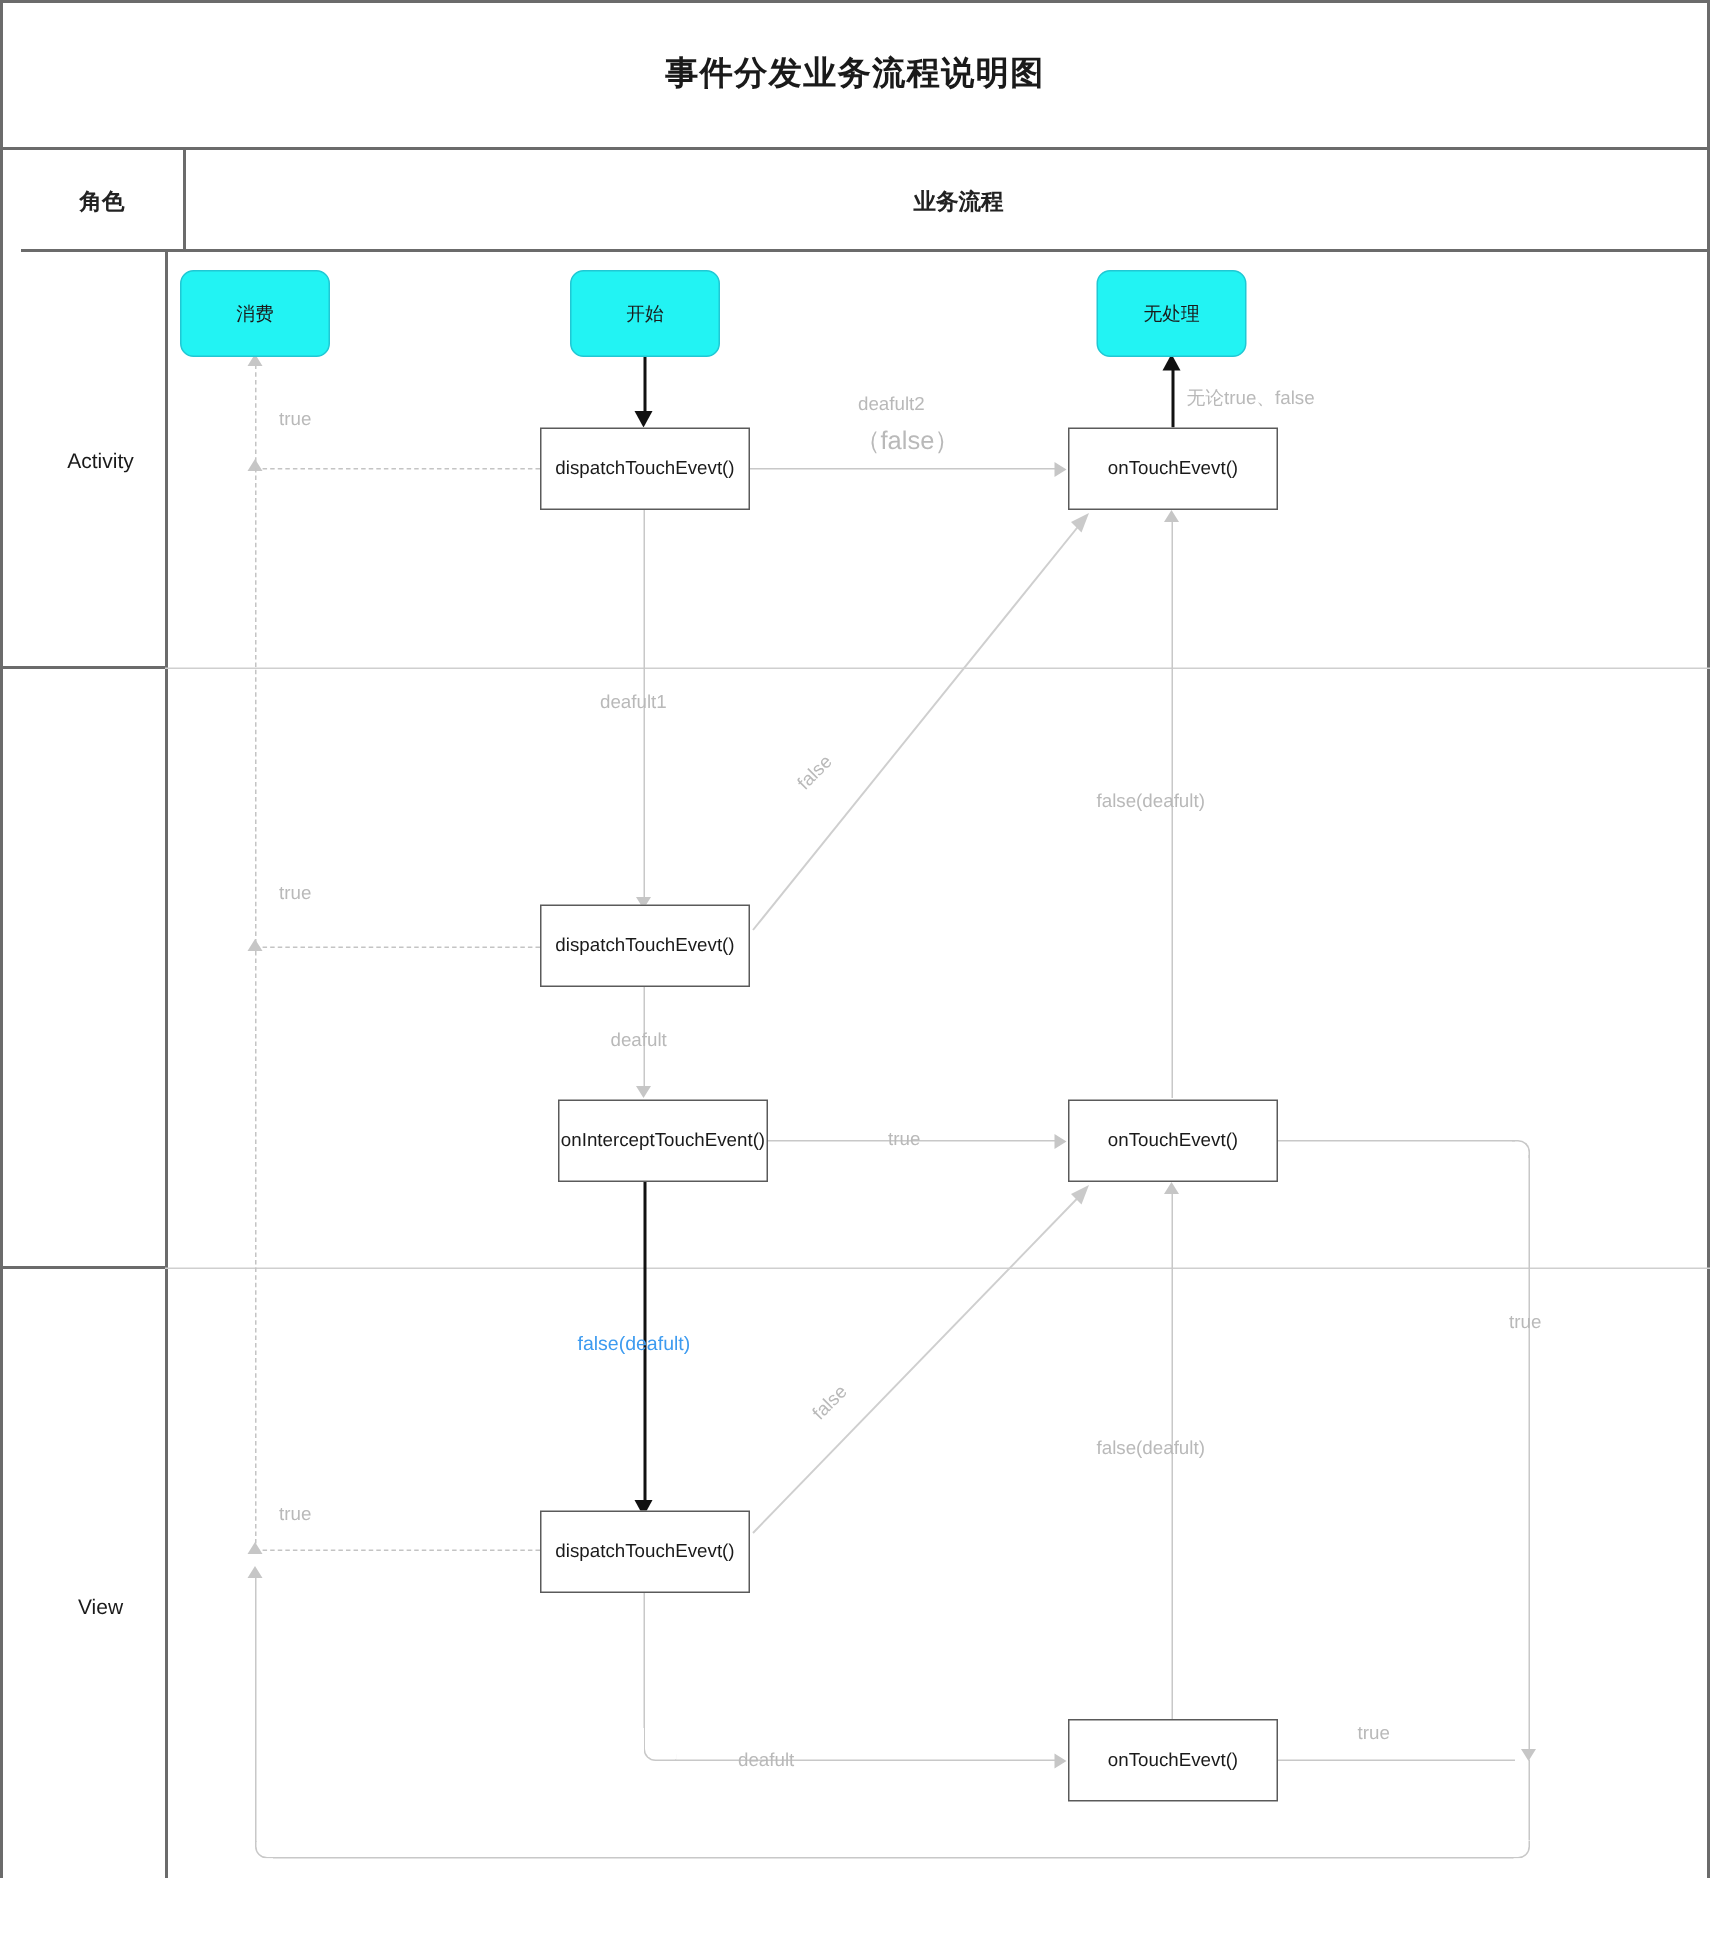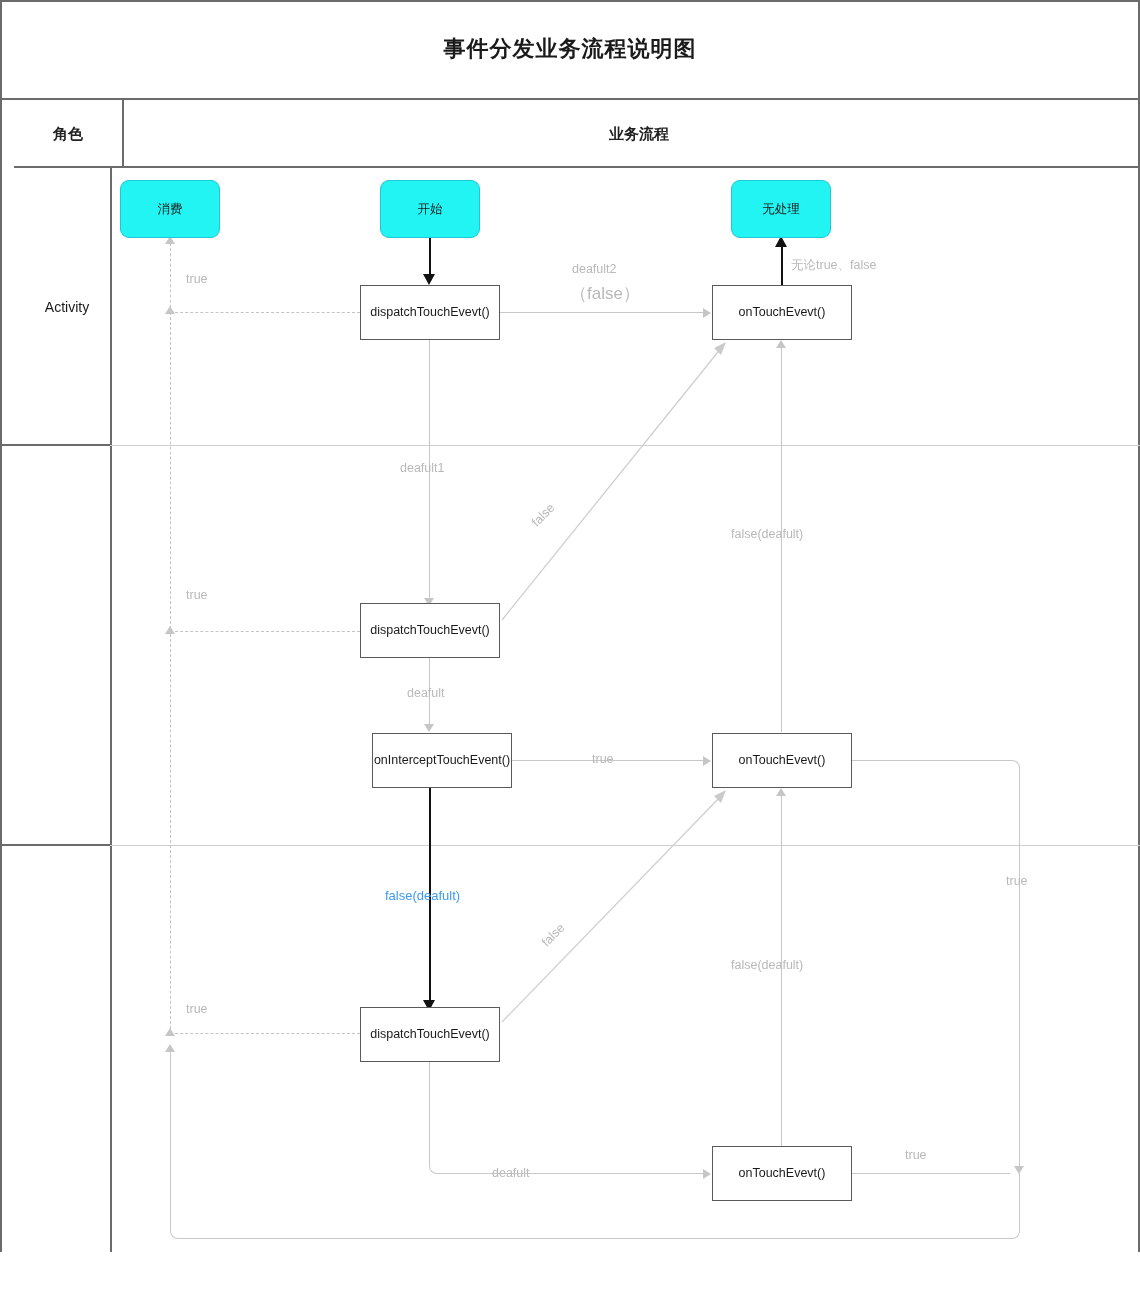--- a/index.html
+++ b/index.html
@@ -162,20 +162,21 @@
   <div id="header-row">
     <div id="header-role">角色</div>
     <div id="header-flow">业务流程</div>
   </div>
 
   <div id="role-col-divider"></div>
 
   <div class="role-cell" style="top:168px;height:277px;">Activity</div>
   <div class="role-sep" style="top:444px;"></div>
   <div class="role-sep" style="top:844px;"></div>
+  <div class="role-cell" style="top:846px;height:450px;">View</div>
 
   <div class="lane-sep" style="top:445px;"></div>
   <div class="lane-sep" style="top:845px;"></div>
 
   <div class="vline dark" style="left:429px; top:238px; height:38px;"></div>
   <div class="arw down dark" style="left:423px; top:274px;"></div>
 
   <div class="hline" style="left:500px; top:312px; width:204px;"></div>
   <div class="arw right" style="left:703px; top:308px;"></div>
 

